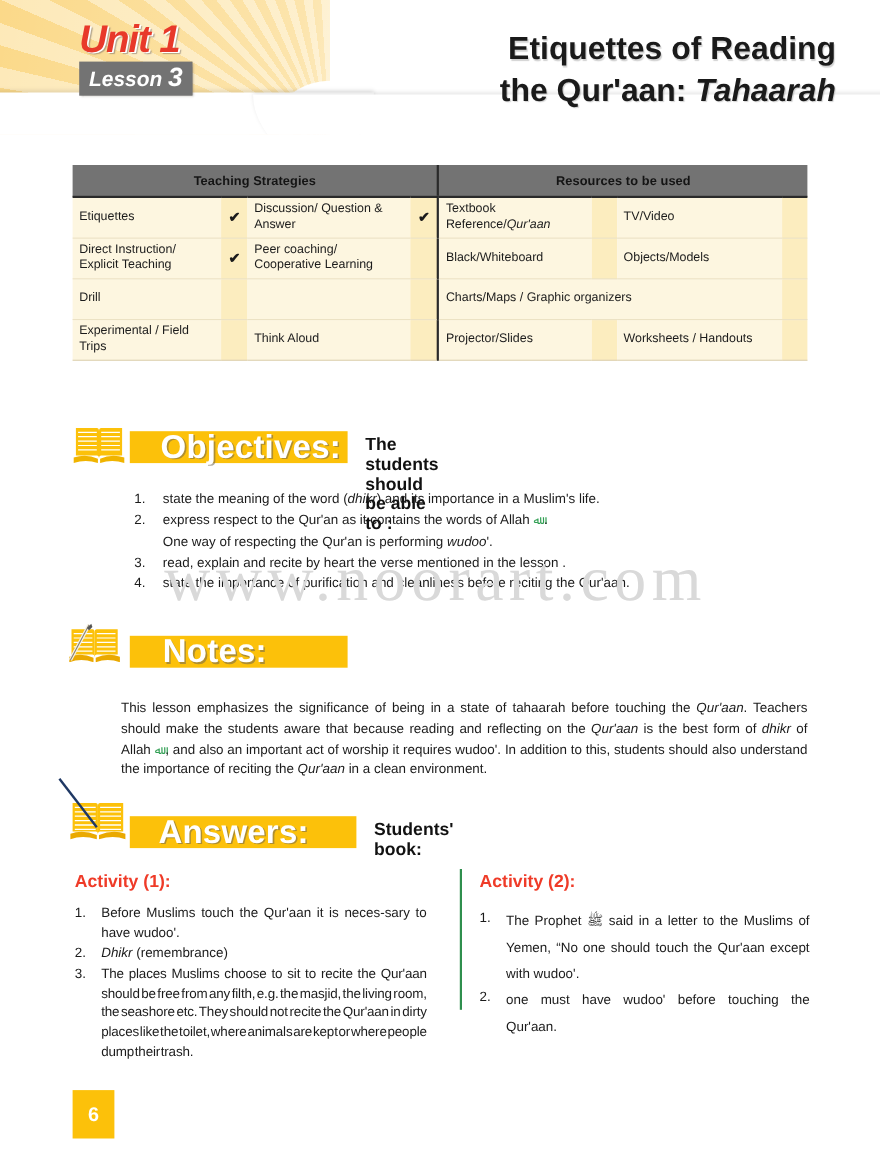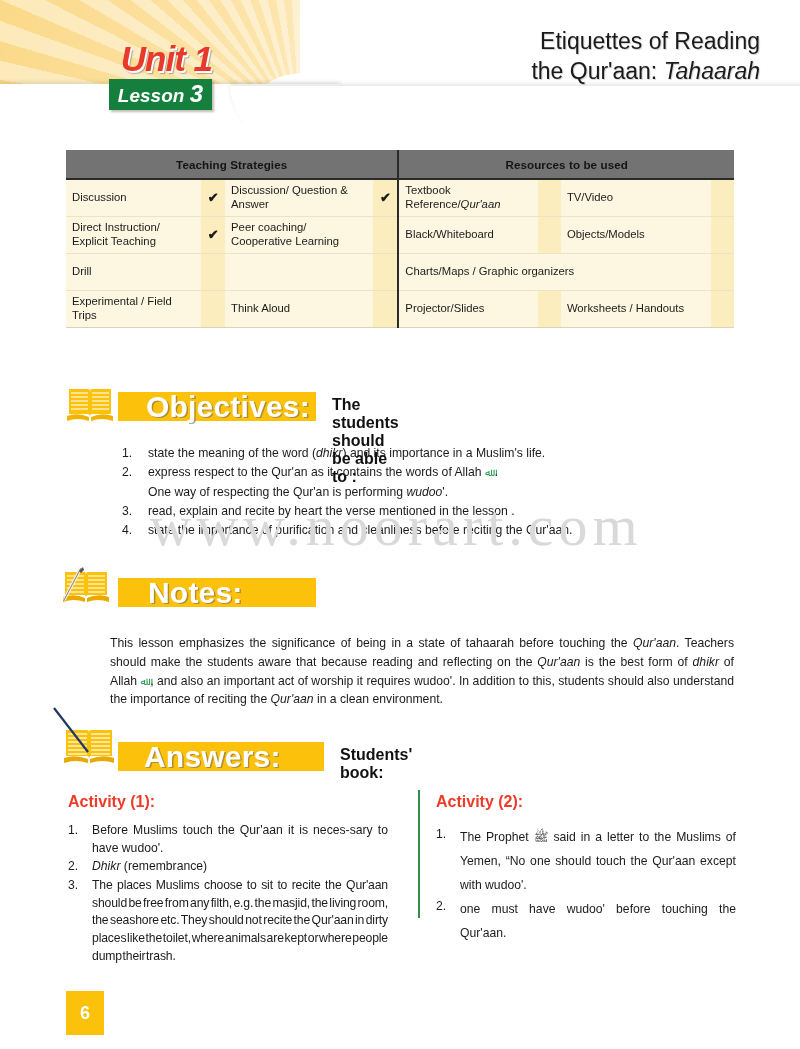--- a/index.html
+++ b/index.html
@@ -31,38 +31,38 @@
         #fde9b8 167.5deg 171deg,#fbd989 171deg 174.5deg,#fde9b8 174.5deg 178deg,#ffffff 178deg 360deg);
   }
   .banner-fade{position:absolute;left:0;top:0;width:800px;height:122px;
     background:linear-gradient(100deg, rgba(255,255,255,0) 0%, rgba(255,255,255,0.30) 34%, rgba(255,255,255,0.86) 50%, #ffffff 62%);}
   .banner-lobe{position:absolute;width:740px;height:150px;border-radius:0 0 50% 50%/0 0 100% 100%;
     background:#ffffff;box-shadow:0 -2px 4px rgba(0,0,0,0.10);}
   .lobe-a{left:-420px;top:84px;width:760px;}
   .lobe-b{left:230px;top:86px;width:900px;}
 
   
-  .unit-badge{position:absolute;left:72px;top:41px;width:140px;text-align:right;}
+  .unit-badge{position:absolute;left:72px;top:18px;width:140px;}
   .unit-word{
     font-size:35px;font-weight:bold;font-style:italic;color:#e8392a;
     letter-spacing:-1px;line-height:1;
     text-shadow:1.5px 1.5px 0 #ffffff, 2.5px 2.5px 1px rgba(120,110,100,0.55);
     white-space:nowrap;
   }
   .lesson-chip{
-    display:inline-block;margin-top:3px;background:#15803d;color:#ffffff;
+    display:inline-block;margin-top:3px;background:#737373;color:#ffffff;
     padding:2px 9px 3px 9px;font-size:19px;font-weight:bold;font-style:italic;
     line-height:1.08;white-space:nowrap;
     box-shadow:1.5px 1.5px 2px rgba(120,110,100,0.45);
   }
   .lesson-chip .num{font-size:24px;}
 
   .page-title{
     position:absolute;left:300px;top:26px;width:460px;text-align:right;
-    font-size:23px;font-weight:normal;line-height:1.32;color:#1a1a1a;
+    font-size:29px;font-weight:bold;line-height:1.32;color:#1a1a1a;
     text-shadow:1px 1px 1px rgba(0,0,0,0.18);
   }
   .page-title .ital{font-style:italic;}
 
   
   .strategy-table{position:absolute;left:66px;top:150px;width:668px;border-collapse:collapse;
     font-size:11.3px;}
   .strategy-table th{
     background:#737373;color:#141414;font-size:11.6px;font-weight:bold;
     height:26px;border-bottom:2px solid #2a2a2a;text-align:center;letter-spacing:.1px;}
@@ -143,21 +143,21 @@
 </div>
 
 <table class="strategy-table">
   <tbody>
       <tr>
     <th colspan="4">Teaching Strategies</th>
     <th colspan="4" class="col-split">Resources to be used</th>
   </tr>
 
   <tr>
-    <td class="name">Discussion</td>
+    <td class="name">Etiquettes</td>
     <td class="chk">✔</td>
     <td class="name2">Discussion/ Question &amp; Answer</td>
     <td class="chk">✔</td>
     <td class="name col-split"><span>Textbook Reference/</span><span class="qital">Qur'aan</span></td>
     <td class="chk"></td>
     <td class="name2">TV/Video</td>
     <td class="chk"></td>
   </tr>
 
   <tr>

